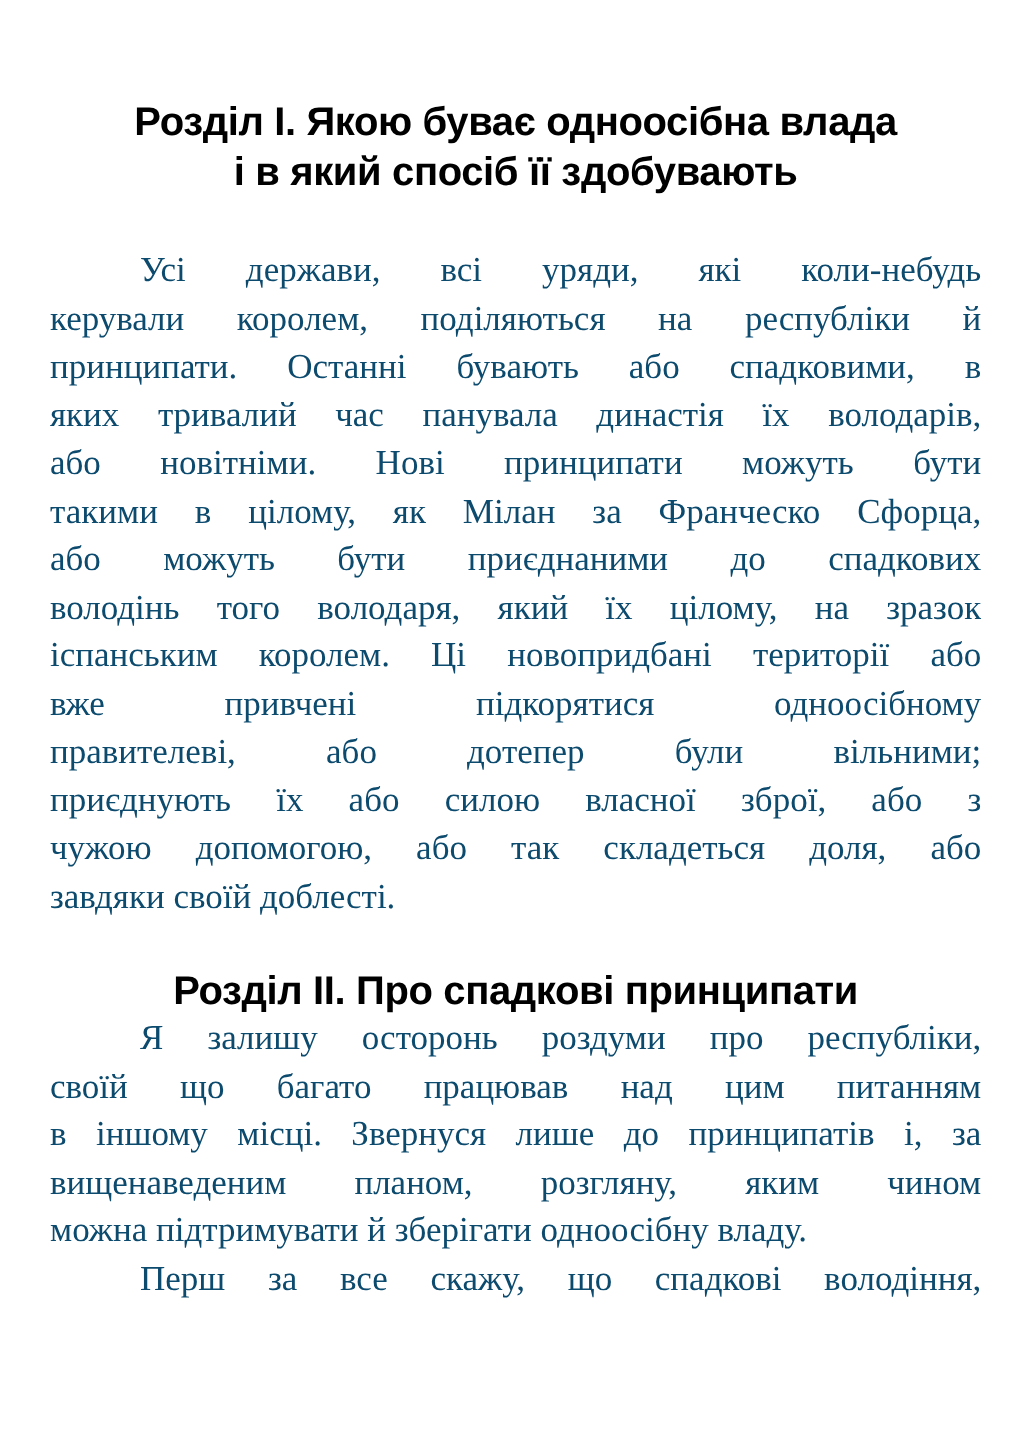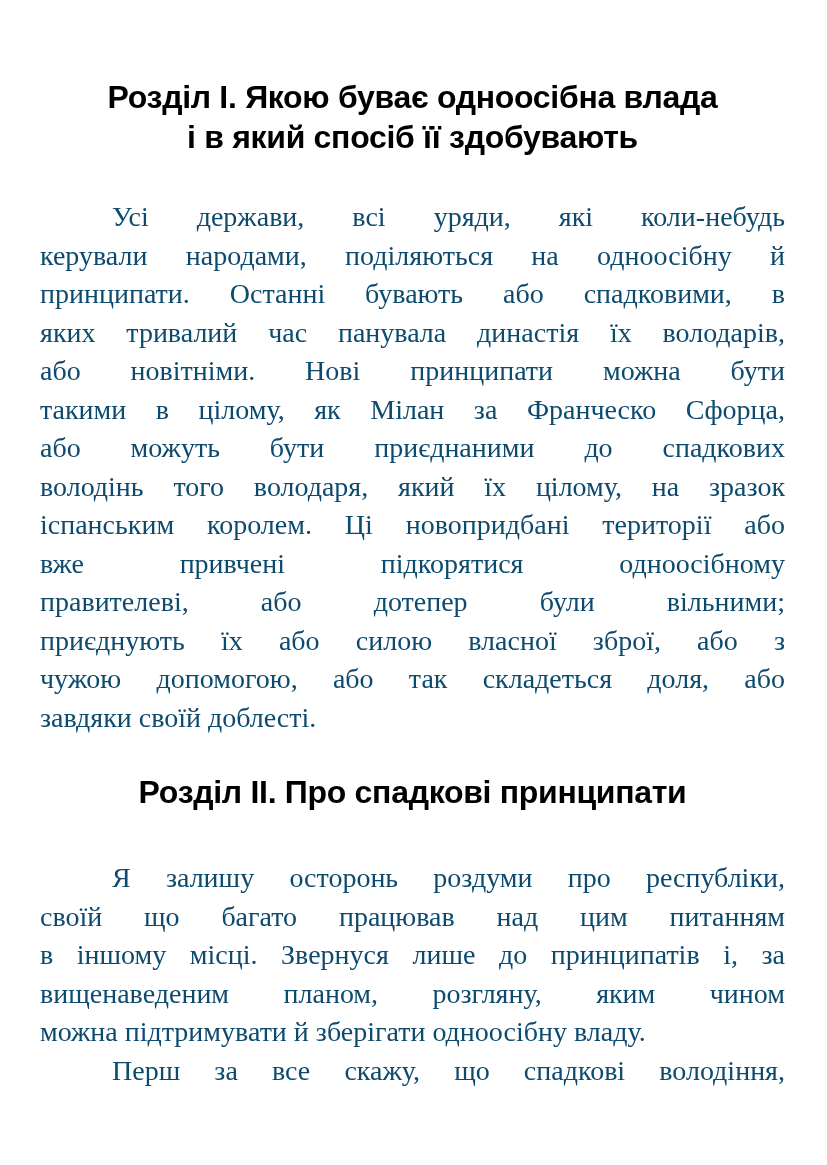--- a/index.html
+++ b/index.html
@@ -46,40 +46,40 @@
   }
   .bline.first {
     padding-left: 72px;
   }
   .bline.plast {
     text-align: left;
     text-align-last: left;
   }
   #p1 { margin-top: 41px; }
   #h2 { margin-top: 35px; }
-  #p2 { margin-top: 47px; }
+  #p2 { }
   #p3 { margin-top: 0; }
 </style>
 </head>
 <body>
 
 <div class="page">
   <div class="column">
 
     <div class="chapter-heading" id="h1">
       <span class="hline">Розділ I. Якою буває одноосібна влада</span>
       <span class="hline">і в який спосіб її здобувають</span>
     </div>
 
     <div class="paragraph" id="p1">
       <div class="bline first">Усі держави, всі уряди, які коли-небудь</div>
-      <div class="bline">керували народами, поділяються на одноосібну й</div>
+      <div class="bline">керували королем, поділяються на республіки й</div>
       <div class="bline">принципати. Останні бувають або спадковими, в</div>
       <div class="bline">яких тривалий час панувала династія їх володарів,</div>
-      <div class="bline">або новітніми. Нові принципати можна бути</div>
+      <div class="bline">або новітніми. Нові принципати можуть бути</div>
       <div class="bline">такими в цілому, як Мілан за Франческо Сфорца,</div>
       <div class="bline">або можуть бути приєднаними до спадкових</div>
       <div class="bline">володінь того володаря, який їх цілому, на зразок</div>
       <div class="bline">іспанським королем. Ці новопридбані території або</div>
       <div class="bline">вже привчені підкорятися одноосібному</div>
       <div class="bline">правителеві, або дотепер були вільними;</div>
       <div class="bline">приєднують їх або силою власної зброї, або з</div>
       <div class="bline">чужою допомогою, або так складеться доля, або</div>
       <div class="bline plast">завдяки своїй доблесті.</div>
     </div>

